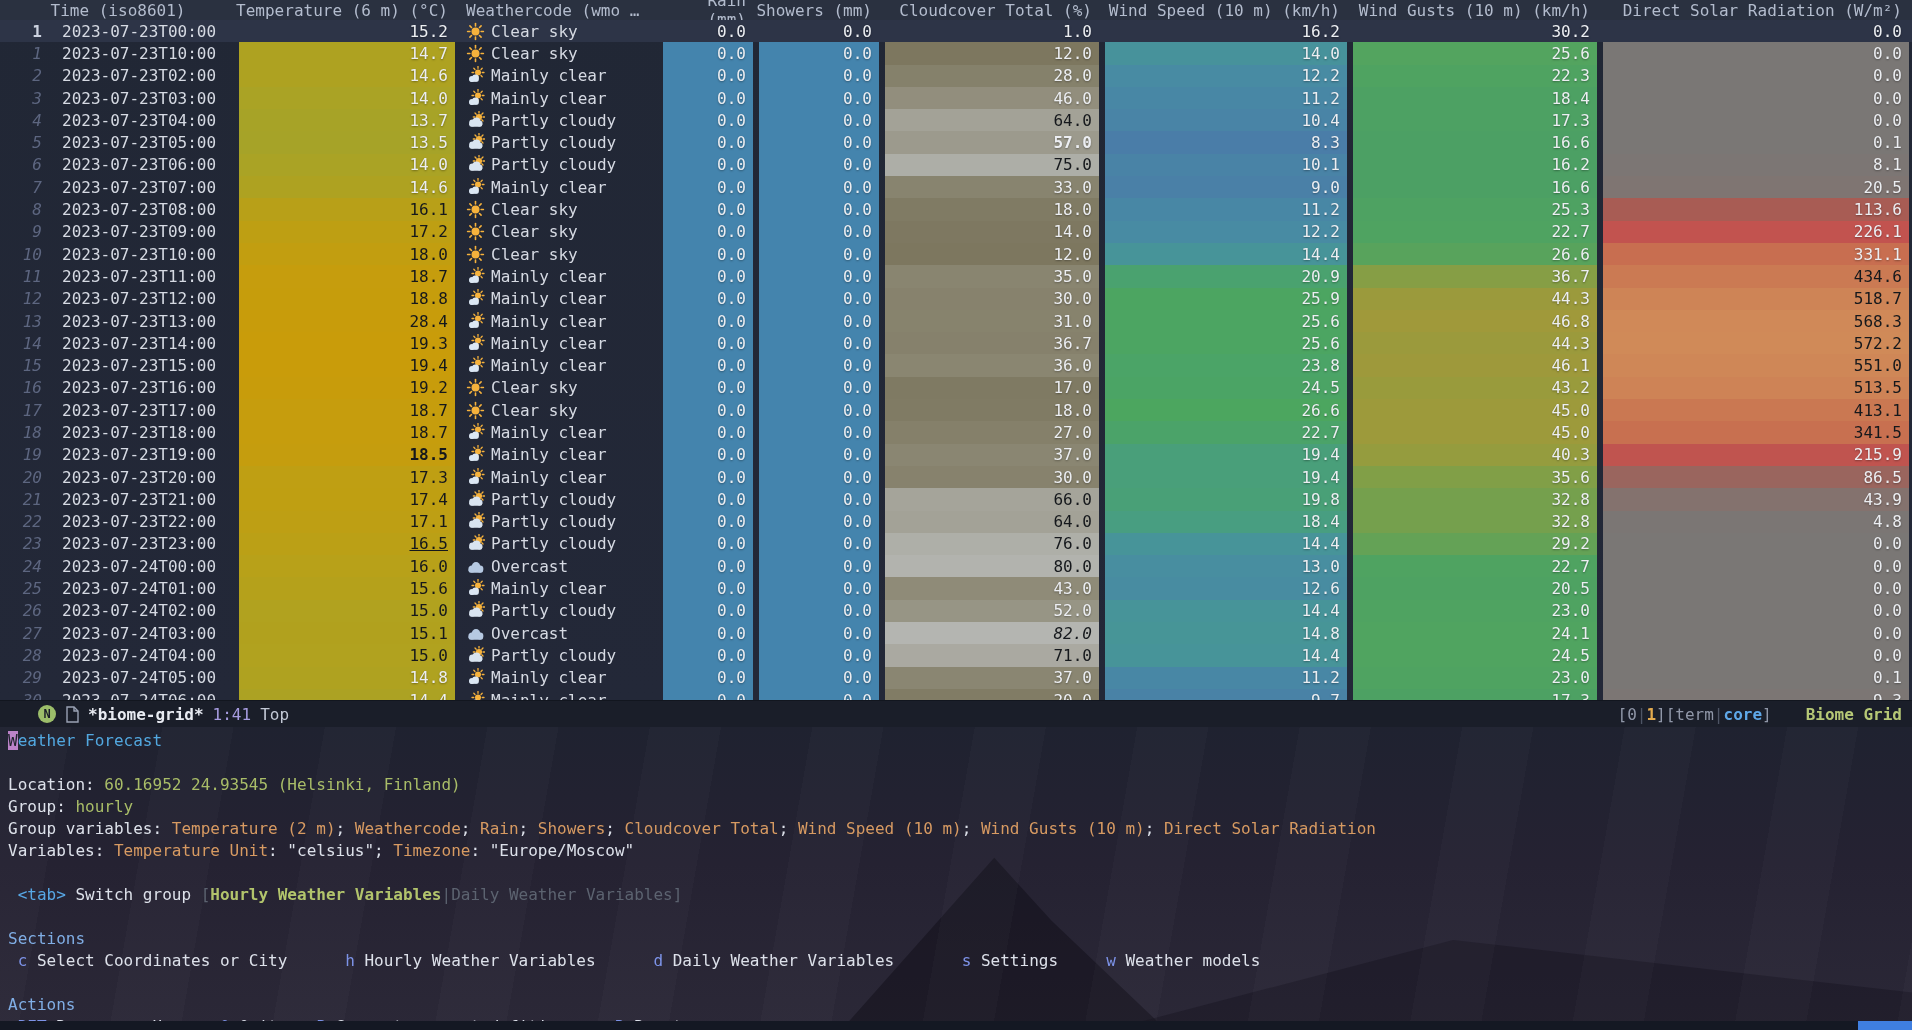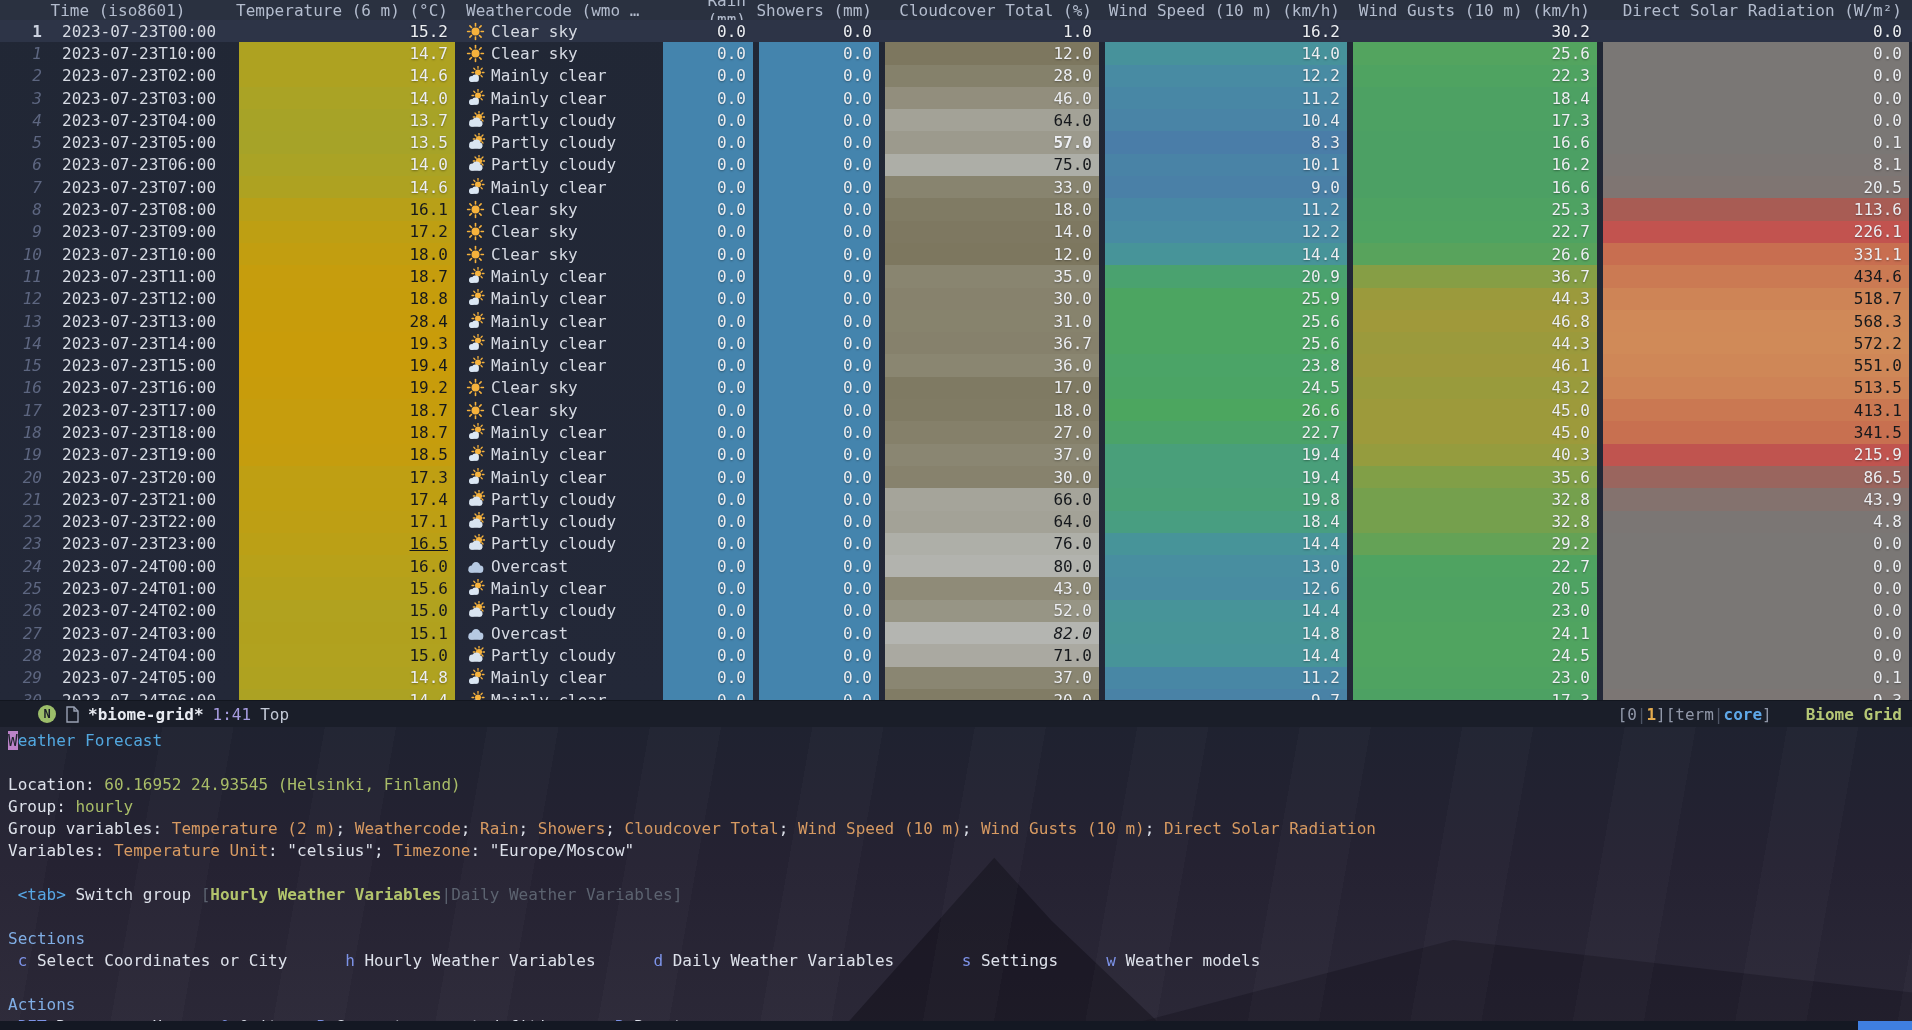--- a/index.html
+++ b/index.html
@@ -956,21 +956,21 @@
             <div class="fill light" style="background: rgb(157, 154, 59);">45.0</div>
           </div>
           <div class="cell w-sol">
             <div class="fill dark" style="background: rgb(200, 112, 80);">341.5</div>
           </div>
         </div>
         <div class="trow">
           <div class="c-num">19</div>
           <div class="c-time">2023-07-23T19:00</div>
           <div class="cell w-temp">
-            <div class="fill dark" style="background: rgb(197, 157, 14);">18.5</div>
+            <div class="fill dark" style="background: rgb(197, 157, 14); font-weight: bold;">18.5</div>
           </div>
           <div class="cell w-wea">
             <div class="weafill">
               <span class="icon"><svg width="19" height="19" viewBox="0 0 19 19">
                   <g stroke="#f6b23c" stroke-width="1.3" stroke-linecap="round">
                     <line x1="16.2" y1="6.5" x2="18.0" y2="6.5"></line>
                     <line x1="15.0" y1="9.5" x2="16.2" y2="10.7"></line>
                     <line x1="12.0" y1="10.7" x2="12.0" y2="12.5"></line>
                     <line x1="9.0" y1="9.5" x2="7.8" y2="10.7"></line>
                     <line x1="7.8" y1="6.5" x2="6.0" y2="6.5"></line>

